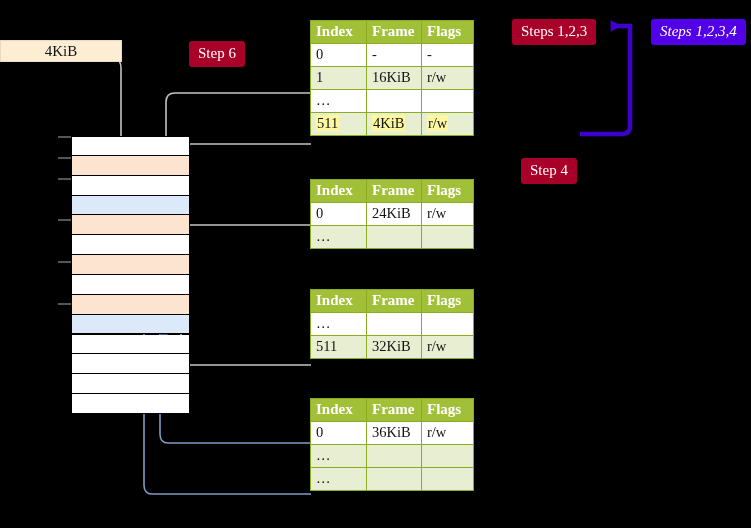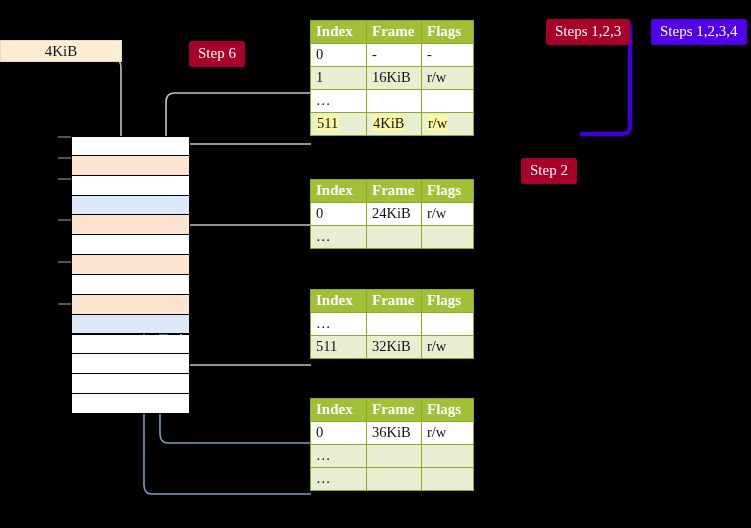--- a/index.html
+++ b/index.html
@@ -104,28 +104,28 @@
     </g>
   </svg>
 
   <div class="kib-box" style="left:0px;top:40px;width:120px;height:20px;">
     <span>4KiB</span>
   </div>
 
   <div class="badge red" style="left:189px;top:41px;">
     <span>Step 6</span>
   </div>
-  <div class="badge red" style="left:512px;top:19px;margin-left:34px;">
+  <div class="badge red" style="left:512px;top:19px;">
     <span>Steps 1,2,3</span>
   </div>
-  <div class="badge purple" style="left:651px;top:19px;">
+  <div class="badge purple" style="left:651px;top:19px;font-style:italic;">
     <span>Steps 1,2,3,4</span>
   </div>
   <div class="badge red" style="left:521px;top:158px;">
-    <span>Step 2</span>
+    <span>Step 4</span>
   </div>
 
   <div class="mem" id="mem-col">
       <div class="mem-row first" style="top: 0px; height: 19.85px;"></div>
       <div class="mem-row orange" style="top: 19.85px; height: 19.85px;"></div>
       <div class="mem-row" style="top: 39.7px; height: 19.85px;"></div>
       <div class="mem-row blue" style="top: 59.55px; height: 19.85px;"></div>
       <div class="mem-row orange" style="top: 79.4px; height: 19.85px;"></div>
       <div class="mem-row" style="top: 99.25px; height: 19.85px;"></div>
       <div class="mem-row orange" style="top: 119.1px; height: 19.85px;"></div>

